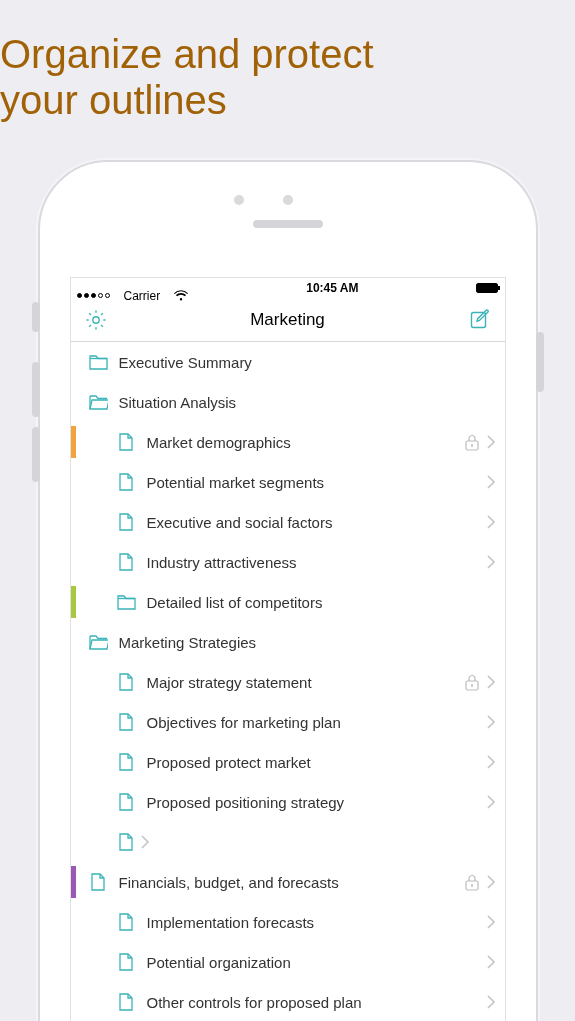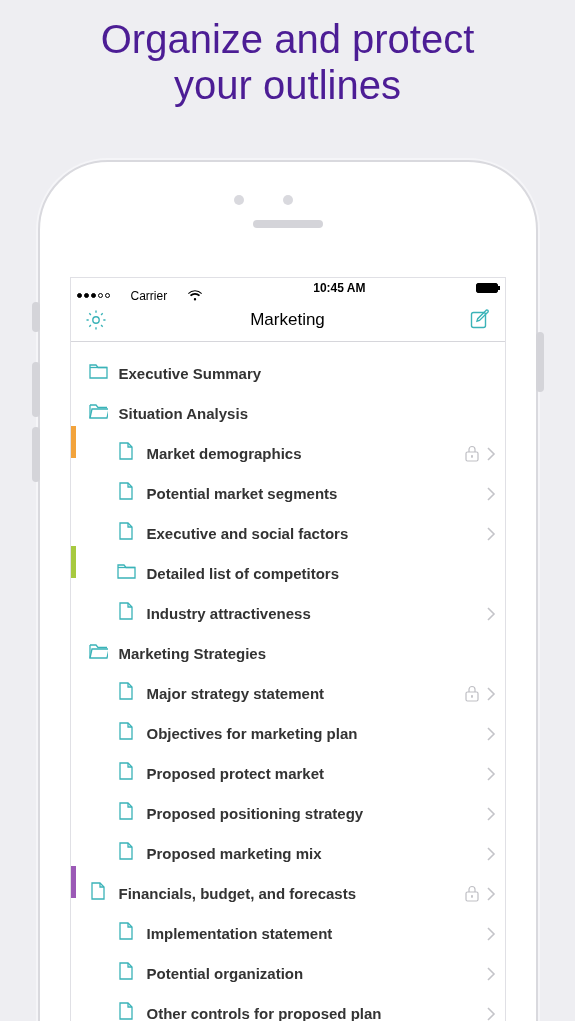--- a/index.html
+++ b/index.html
@@ -4,26 +4,25 @@
 <style>
   * { box-sizing: border-box; margin: 0; padding: 0; }
   html, body { width: 575px; height: 1021px; }
   body {
     font-family: -apple-system, "Helvetica Neue", Helvetica, Arial, sans-serif;
     background: #eeeef2;
     overflow: hidden;
     position: relative;
   }
   .promo-title {
-    text-align: center;
-    color: #4c1d95;
+    color: #a16207;
     font-size: 40px;
     font-weight: 300;
     line-height: 1.15;
-    padding-top: 16px;
+    padding-top: 31px;
   }
   .phone {
     position: absolute;
     left: 50%;
     transform: translateX(-50%);
     top: 160px;
     width: 500px;
     height: 1000px;
     background: #fff;
     border: 2px solid #d9d9de;
@@ -72,21 +71,21 @@
   
   .status-bar {
     height: 20px;
     display: flex;
     align-items: center;
     justify-content: space-between;
     padding: 0 6px;
     font-size: 12px;
     color: #000;
   }
-  .status-left { display: flex; align-items: center; gap: 21px; margin-top: 15px; }
+  .status-left { display: flex; align-items: center; gap: 14px; margin-top: 15px; }
   .signal-dots { display: flex; gap: 2px; }
   .signal-dots span { width:5px; height:5px; border:1px solid #000; border-radius:50%; }
   .signal-dots span.filled { background:#000; }
   .wifi { display:inline-block; line-height:1; font-size:13px; }
   .status-center { font-weight:600; }
   .battery {
     width: 22px; height: 10px; border:1px solid #000; border-radius:2px;
     position: relative;
   }
   .battery::after {
@@ -102,24 +101,23 @@
     justify-content: space-between;
     padding: 0 12px;
   }
   .nav-title { font-size: 17px; color:#000; flex:1; text-align:center; }
   .nav-icon { width:26px; height:26px; color:#3ab3b8; display:flex; align-items:center; justify-content:center; }
   
   .list { position:absolute; top:64px; left:0; right:0; bottom:44px; overflow:hidden; background:#fff; }
   .row {
     height: 40px;
     display:flex;
-    align-items:flex-end;
+    align-items:center;
     position:relative;
     padding-right: 8px;
-    font-weight: bold;
   }
   .row + .row { }
   .tag {
     position:absolute; left:0; top:4px; bottom:4px; width:5px;
   }
   .tag.orange { background:#f2a33c; }
   .tag.green  { background:#a7c93f; }
   .tag.purple { background:#9b59b6; }
   .icon-slot {
     width: 22px; height:22px;
@@ -265,40 +263,40 @@
             </svg>
           </div>
           <div class="label">Executive and social factors</div>
           <div class="chev">
             <svg width="12" height="16" viewBox="0 0 12 16">
               <use xlink:href="#ico-chev"></use>
             </svg>
           </div>
         </div>
         <div class="row ind1">
+          <div class="icon-slot">
+            <svg width="20" height="20" viewBox="0 0 20 20">
+              <use xlink:href="#ico-file"></use>
+            </svg>
+          </div>
+          <div class="label">Industry attractiveness</div>
+          <div class="chev">
+            <svg width="12" height="16" viewBox="0 0 12 16">
+              <use xlink:href="#ico-chev"></use>
+            </svg>
+          </div>
+        </div>
+        <div class="row ind1">
           <div class="tag green"></div>
           <div class="icon-slot">
             <svg width="20" height="20" viewBox="0 0 20 20">
               <use xlink:href="#ico-folder-closed"></use>
             </svg>
           </div>
           <div class="label">Detailed list of competitors</div>
-        </div>
-        <div class="row ind1">
-          <div class="icon-slot">
-            <svg width="20" height="20" viewBox="0 0 20 20">
-              <use xlink:href="#ico-file"></use>
-            </svg>
-          </div>
-          <div class="label">Industry attractiveness</div>
-          <div class="chev">
-            <svg width="12" height="16" viewBox="0 0 12 16">
-              <use xlink:href="#ico-chev"></use>
-            </svg>
-          </div>
         </div>
         <div class="row ind0">
           <div class="icon-slot">
             <svg width="20" height="20" viewBox="0 0 20 20">
               <use xlink:href="#ico-folder-open"></use>
             </svg>
           </div>
           <div class="label">Marketing Strategies</div>
         </div>
         <div class="row ind1">
@@ -357,21 +355,20 @@
               <use xlink:href="#ico-chev"></use>
             </svg>
           </div>
         </div>
         <div class="row ind1">
           <div class="icon-slot">
             <svg width="20" height="20" viewBox="0 0 20 20">
               <use xlink:href="#ico-file"></use>
             </svg>
           </div>
-          <div class="label">Proposed marketing mix</div>
           <div class="chev">
             <svg width="12" height="16" viewBox="0 0 12 16">
               <use xlink:href="#ico-chev"></use>
             </svg>
           </div>
         </div>
         <div class="row ind0">
           <div class="tag purple"></div>
           <div class="icon-slot">
             <svg width="20" height="20" viewBox="0 0 20 20">
@@ -389,21 +386,21 @@
               <use xlink:href="#ico-chev"></use>
             </svg>
           </div>
         </div>
         <div class="row ind1">
           <div class="icon-slot">
             <svg width="20" height="20" viewBox="0 0 20 20">
               <use xlink:href="#ico-file"></use>
             </svg>
           </div>
-          <div class="label">Implementation statement</div>
+          <div class="label">Implementation forecasts</div>
           <div class="chev">
             <svg width="12" height="16" viewBox="0 0 12 16">
               <use xlink:href="#ico-chev"></use>
             </svg>
           </div>
         </div>
         <div class="row ind1">
           <div class="icon-slot">
             <svg width="20" height="20" viewBox="0 0 20 20">
               <use xlink:href="#ico-file"></use>

